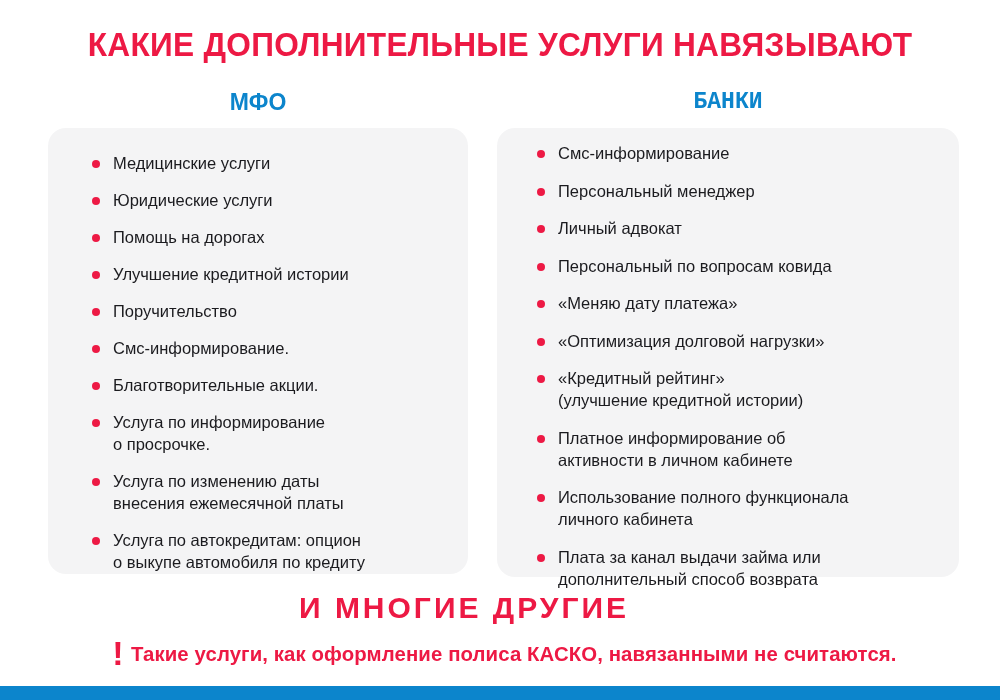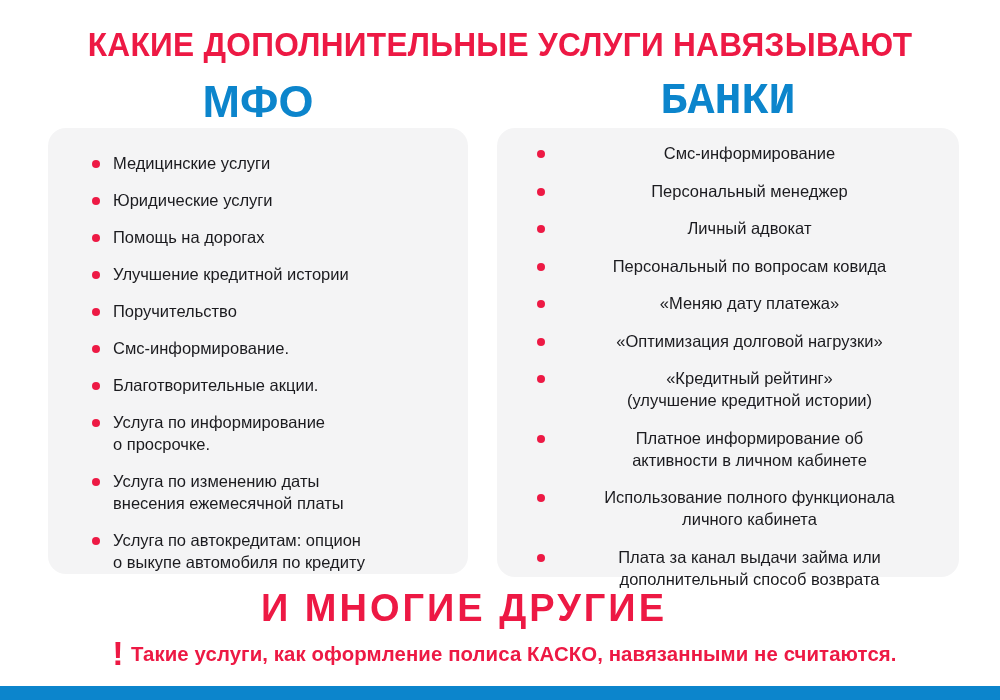--- a/index.html
+++ b/index.html
@@ -43,21 +43,21 @@
     white-space: nowrap;
   }
 
   
   .col-head {
     position: absolute;
     top: 82px;
     color: #0C85CC;
     font-family: "Liberation Sans Narrow", "Liberation Sans", "DejaVu Sans Condensed", sans-serif;
     font-weight: 700;
-    font-size: 45px;
+    font-size: 23px;
     line-height: 40px;
     text-align: center;
     white-space: nowrap;
   }
   .col-head.left  { left: 48px;  width: 420px; }
   .col-head.right { left: 497px; width: 462px; font-family: Liberation Mono, monospace; }
 
   
   .card {
     position: absolute;
@@ -79,21 +79,21 @@
 
   
   .svc-list {
     list-style: none;
     position: absolute;
     left: 0;
     top: 0;
     width: 100%;
   }
   .card.left  .svc-list { padding: 24px 20px 0 44px; }
-  .card.right .svc-list { padding: 14px 18px 0 40px; text-align: center; }
+  .card.right .svc-list { padding: 14px 18px 0 40px; }
 
   .svc-item {
     position: relative;
     color: #1B1B1F;
     font-family: "Liberation Sans", "DejaVu Sans", sans-serif;
     font-weight: 400;
     font-size: 16.5px;
     line-height: 22px;
     padding-left: 21px;
   }
@@ -117,21 +117,21 @@
   
   .footer-headline {
     position: absolute;
     left: 0;
     top: 590px;
     width: 928px;
     text-align: center;
     color: #ED1944;
     font-family: "Liberation Sans Narrow", "Liberation Sans", "DejaVu Sans Condensed", sans-serif;
     font-weight: 700;
-    font-size: 38px;
+    font-size: 30px;
     line-height: 36px;
     letter-spacing: 3px;
     white-space: nowrap;
   }
 
   .footer-note {
     position: absolute;
     left: 16px;
     top: 640px;
     width: 1000px;

